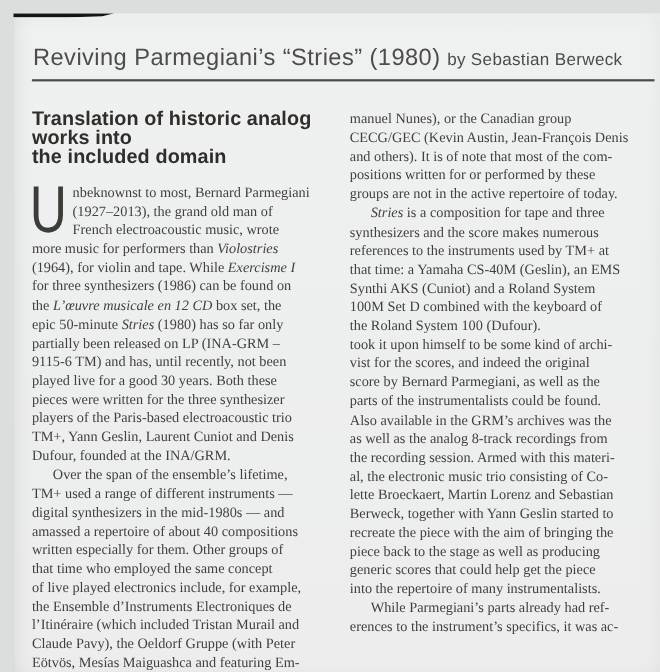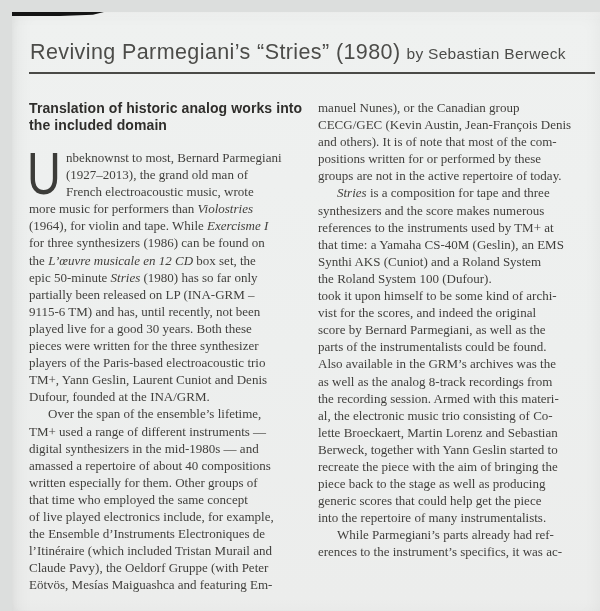--- a/index.html
+++ b/index.html
@@ -27,21 +27,21 @@
   .title-main{font-size:21.5px;font-weight:400;letter-spacing:.4px;}
   .byline{font-size:15.5px;letter-spacing:.3px;margin-left:6px;}
   .title-rule{
     position:absolute;left:17px;top:60px;width:566px;height:2px;background:#4a4a47;
   }
   .col{position:absolute;}
   .col-left{left:17px;top:88px;width:288px;}
   .col-right{left:306px;top:87px;width:282px;}
   .section-heading{
     font-family:"Liberation Sans",sans-serif;
-    font-weight:700;font-size:14px;line-height:17px;
+    font-weight:700;font-size:18px;line-height:17px;
     color:#2f2e2b;margin:0 0 15px 0;letter-spacing:.1px;
   }
   .body-lines{position:relative;}
   .line{
     font-size:13px;line-height:17.1px;white-space:nowrap;
   }
   .line em{}
   .line.ind{padding-left:19px;}
   .line.dc{padding-left:37px;}
   .dropcap{
@@ -100,20 +100,21 @@
       <div class="line"><span>manuel Nunes), or the Canadian group</span></div>
       <div class="line"><span>CECG/GEC (Kevin Austin, Jean-François Denis</span></div>
       <div class="line"><span>and others). It is of note that most of the com-</span></div>
       <div class="line"><span>positions written for or performed by these</span></div>
       <div class="line"><span>groups are not in the active repertoire of today.</span></div>
       <div class="line ind"><em>Stries</em><span> is a composition for tape and three</span></div>
       <div class="line"><span>synthesizers and the score makes numerous</span></div>
       <div class="line"><span>references to the instruments used by TM+ at</span></div>
       <div class="line"><span>that time: a Yamaha CS-40M (Geslin), an EMS</span></div>
       <div class="line"><span>Synthi AKS (Cuniot) and a Roland System</span></div>
+      <div class="line"><span>100M Set D combined with the keyboard of</span></div>
       <div class="line"><span>the Roland System 100 (Dufour).</span></div>
       <div class="line"><span>took it upon himself to be some kind of archi-</span></div>
       <div class="line"><span>vist for the scores, and indeed the original</span></div>
       <div class="line"><span>score by Bernard Parmegiani, as well as the</span></div>
       <div class="line"><span>parts of the instrumentalists could be found.</span></div>
       <div class="line"><span>Also available in the GRM’s archives was the</span></div>
       <div class="line"><span>as well as the analog 8-track recordings from</span></div>
       <div class="line"><span>the recording session. Armed with this materi-</span></div>
       <div class="line"><span>al, the electronic music trio consisting of Co-</span></div>
       <div class="line"><span>lette Broeckaert, Martin Lorenz and Sebastian</span></div>

